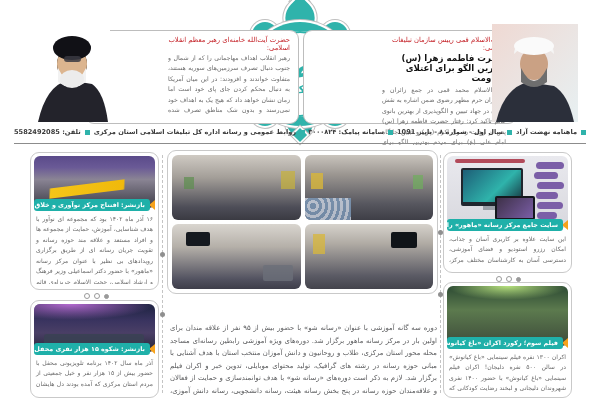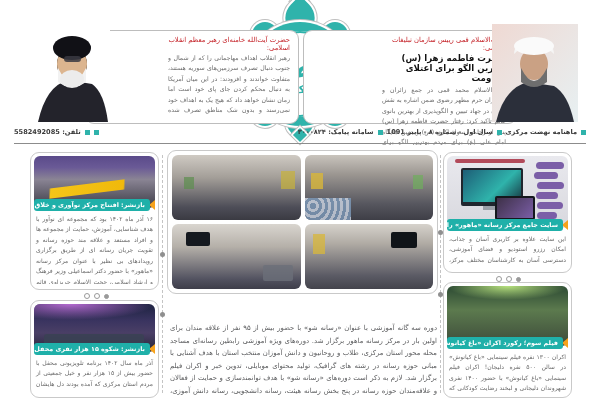--- a/index.html
+++ b/index.html
@@ -127,28 +127,29 @@
       <ellipse cx="42" cy="40" rx="14" ry="16" fill="#caa184"></ellipse>
       <path d="M22 30 Q42 10 62 30 Q62 18 42 16 Q22 18 22 30 Z" fill="#f5f5f5"></path>
       <ellipse cx="42" cy="22" rx="20" ry="9" fill="#fafafa"></ellipse>
       <path d="M29 44 Q42 70 55 44 L55 58 Q42 68 29 58 Z" fill="#6e6e6e"></path>
     </svg>
   </div>
 
   <div class="infobar">
     <div class="ib-group" style="right:14px;">
       <span class="sq"></span>
-      <span>ماهنامه نهضت مرکزی</span>
+      <span>ماهنامه نهضت آزاد</span>
       <span class="sq"></span>
       <span>سال اول - شماره ۸ - پاییز 1091</span>
       <span class="sq"></span>
       <span>سامانه پیامک: ۳۰۰۰۸۲۴</span>
     </div>
     <div class="ib-group" style="left:14px;">
       <span class="sq"></span>
+      <span>روابط عمومی و رسانه اداره کل تبلیغات اسلامی استان مرکزی</span>
       <span class="sq"></span>
       <span>تلفن: 5582492085</span>
     </div>
   </div>
   <div class="rule"></div>
 
   <div class="vsep" style="left:162px;top:155px;height:238px;"></div>
   <div class="vsep" style="left:440px;top:155px;height:238px;"></div>
   <div class="vdot" style="left:160px;top:252px;"></div>
   <div class="vdot" style="left:160px;top:312px;"></div>

